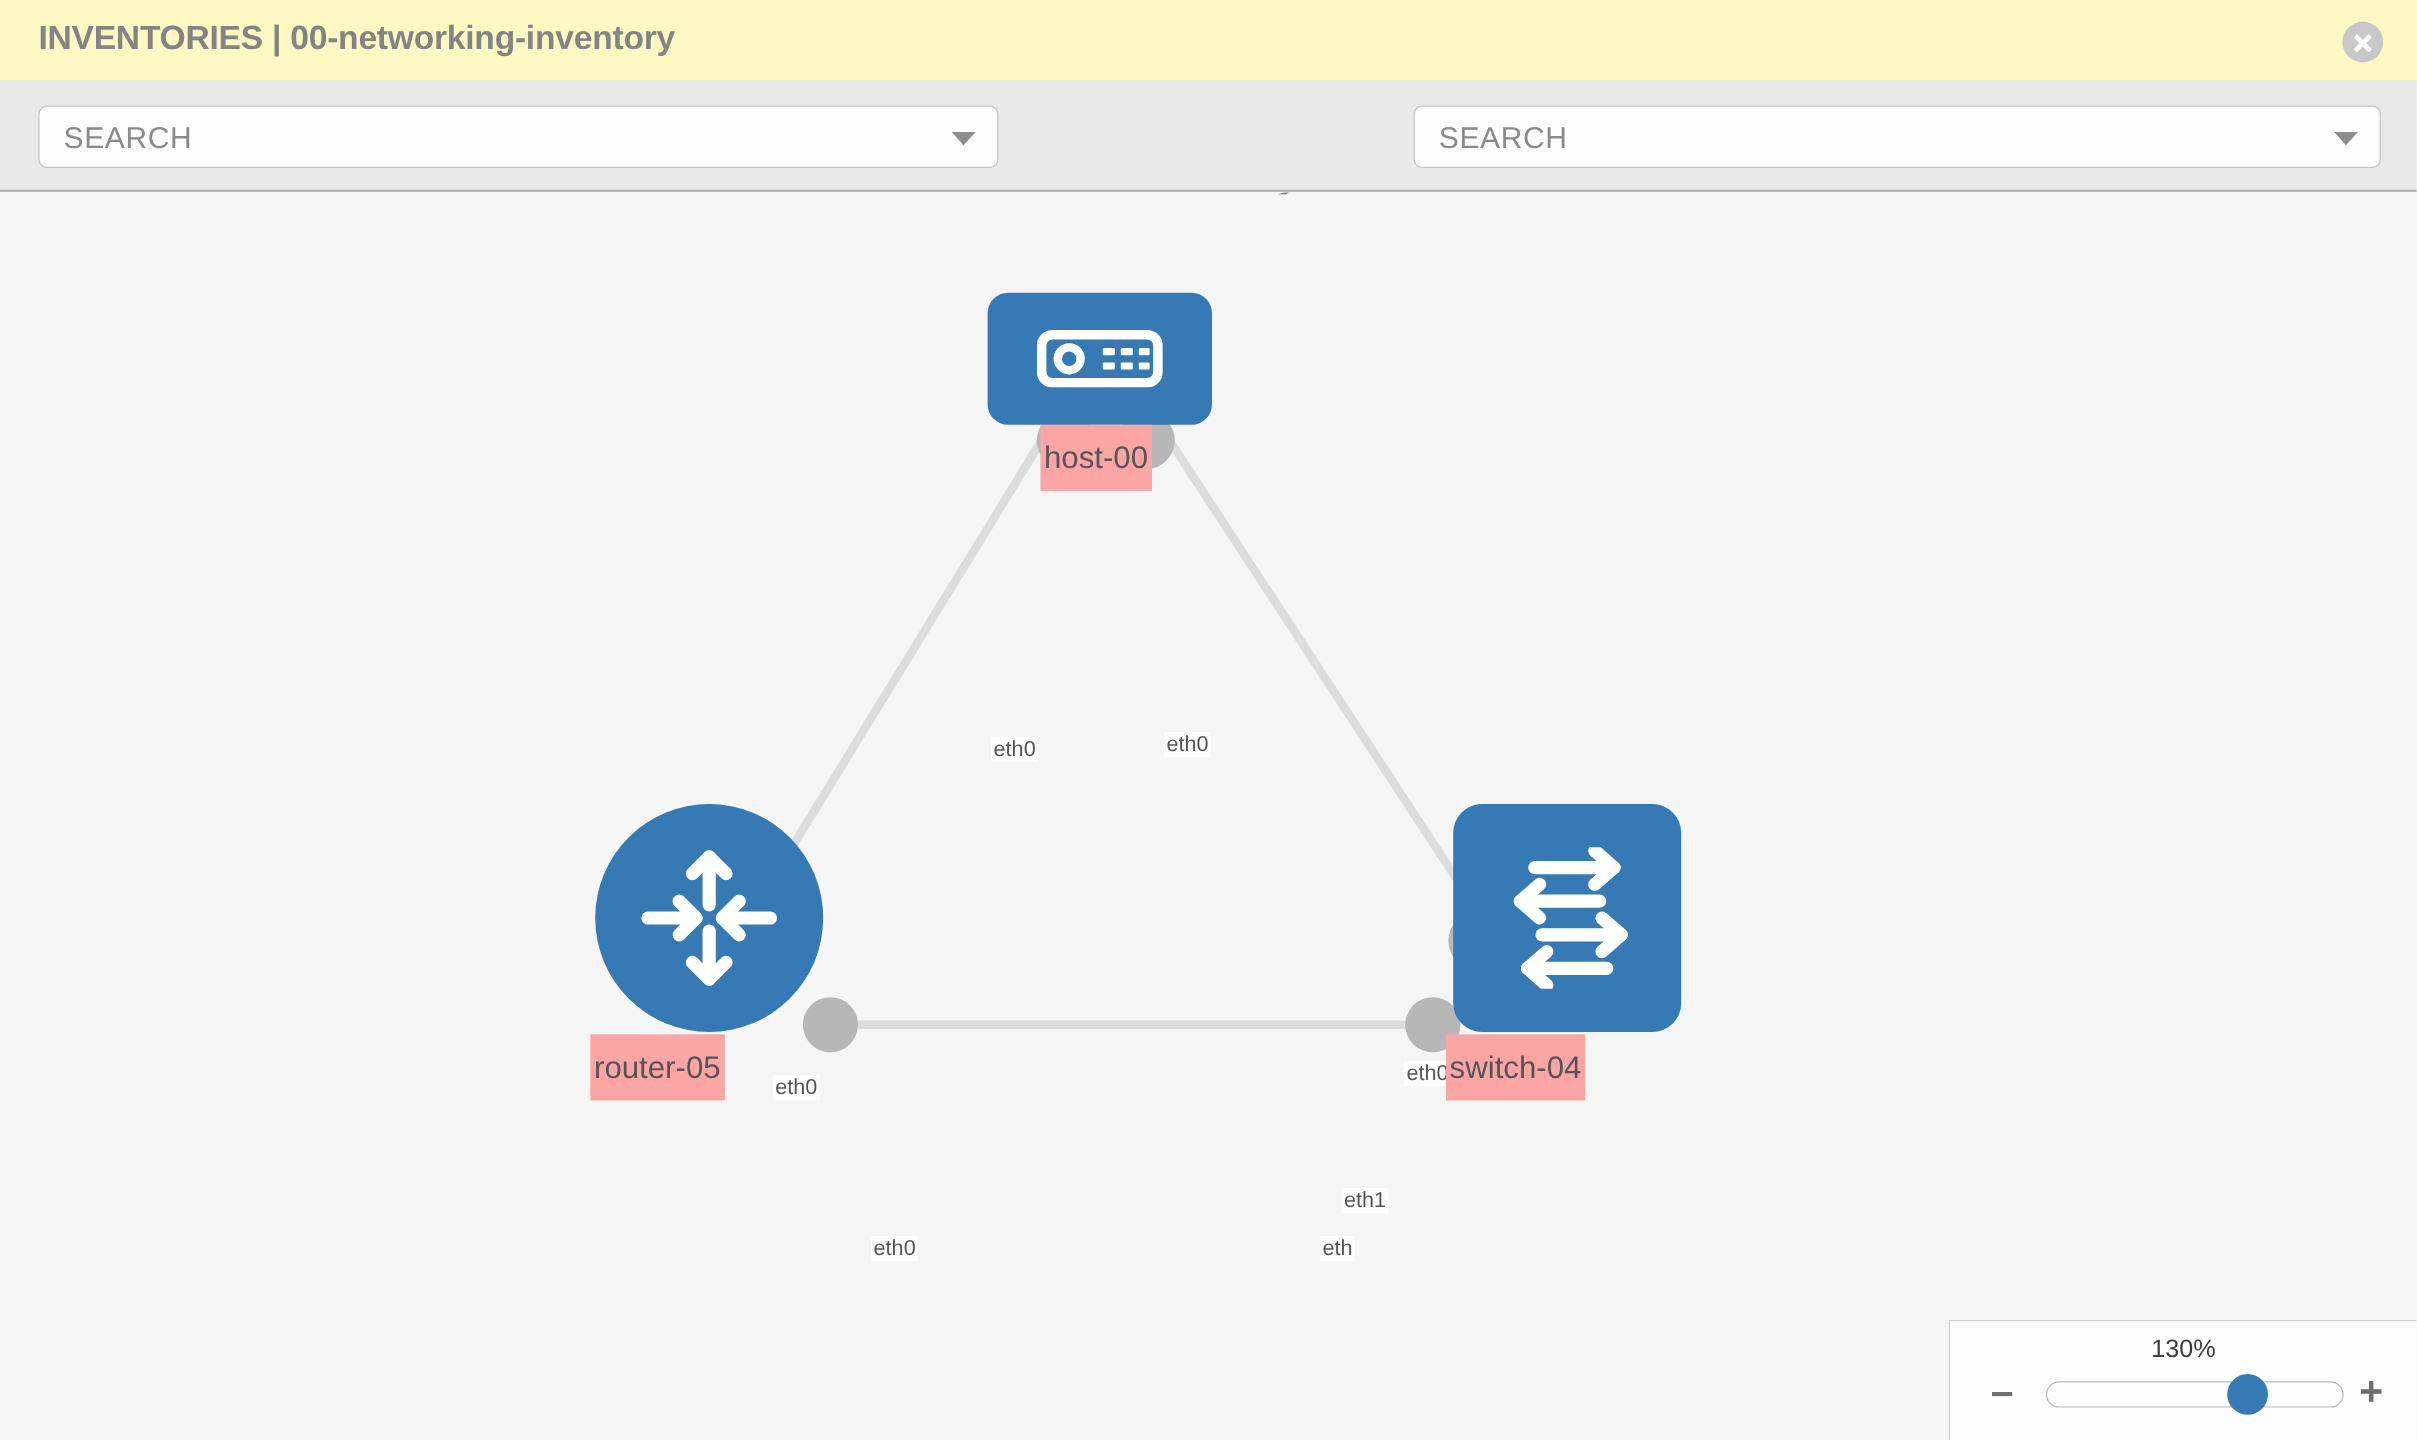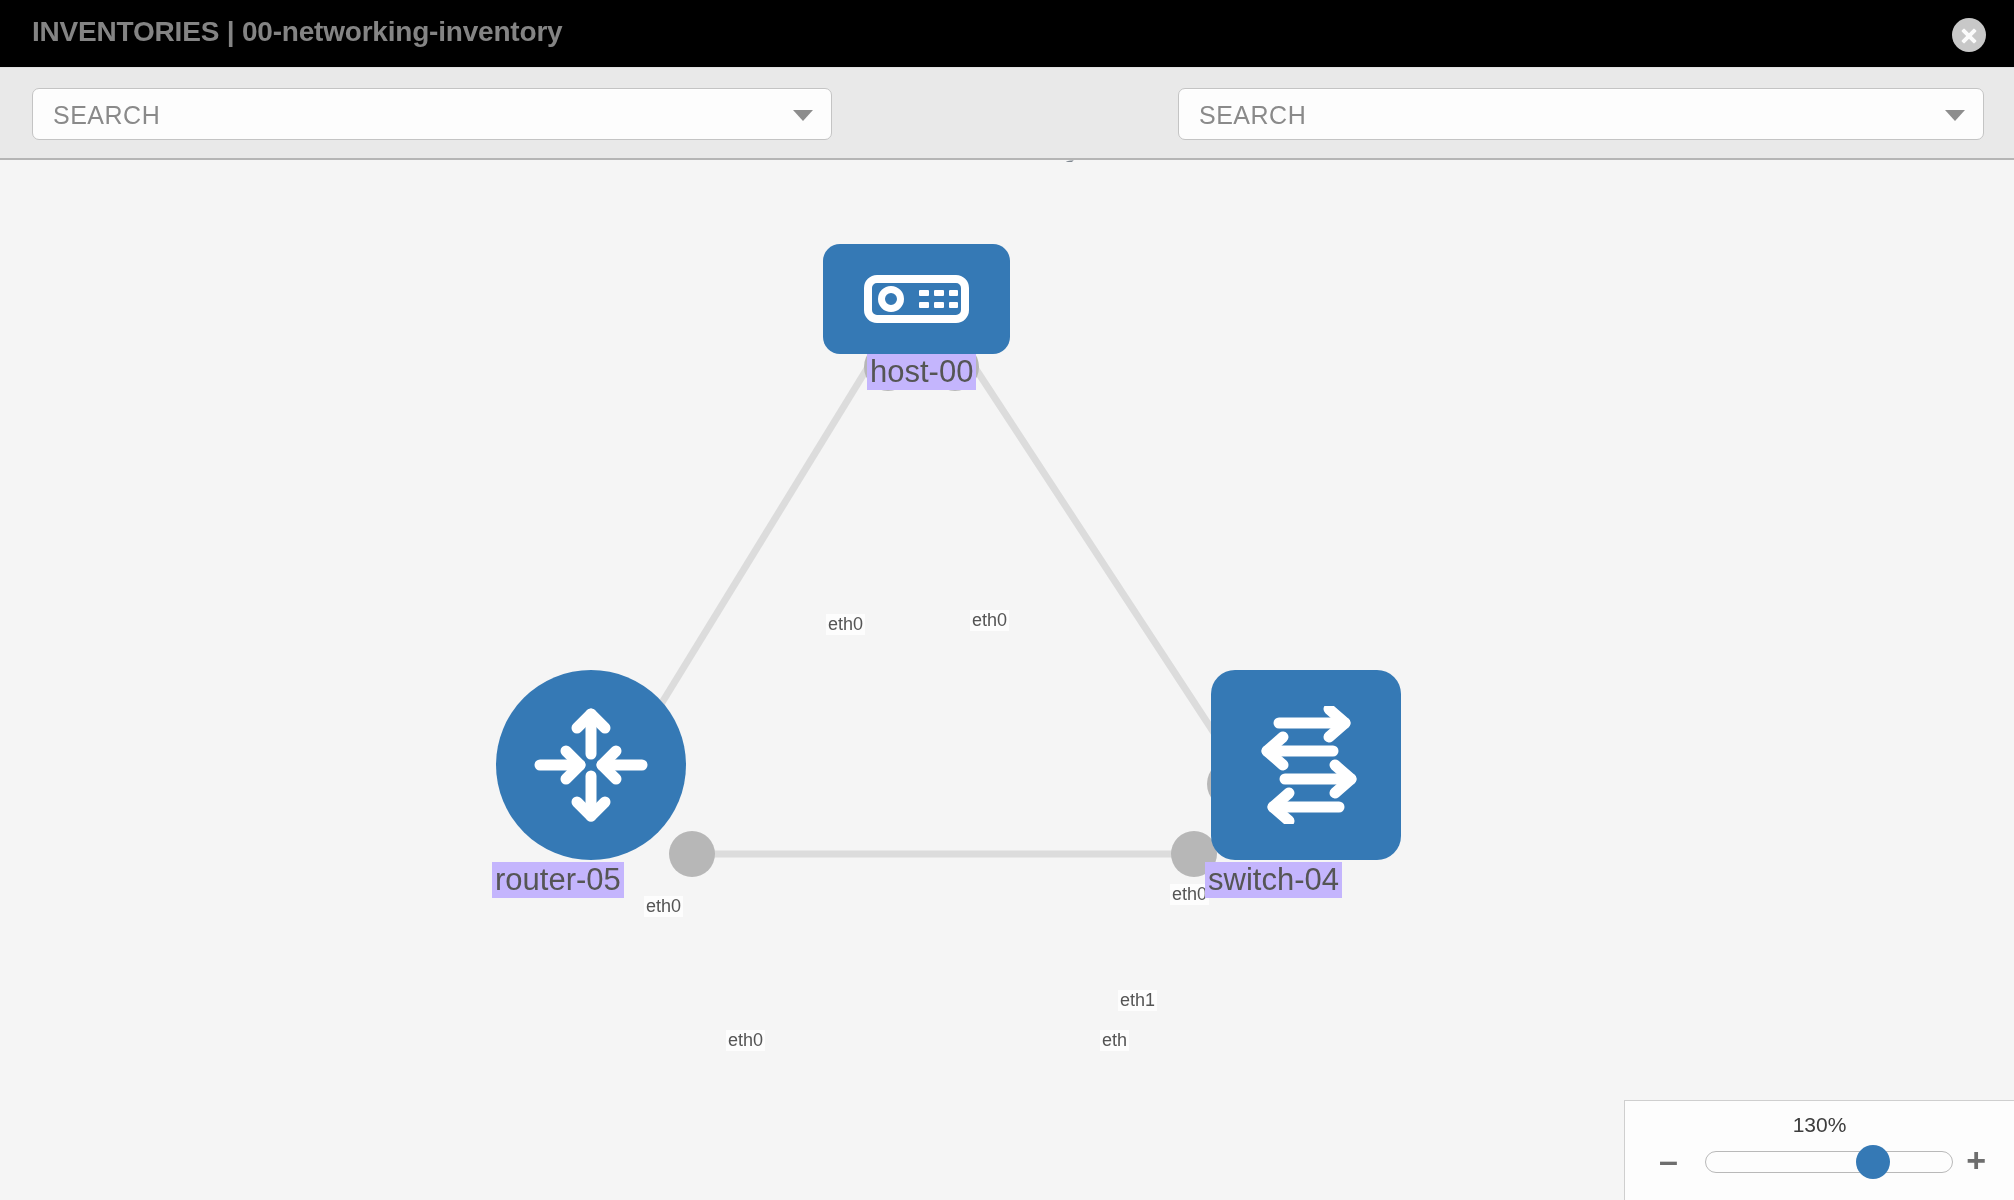--- a/index.html
+++ b/index.html
@@ -9,21 +9,21 @@
     background: #f5f5f5;
     font-family: "Liberation Sans", sans-serif;
     overflow: hidden;
   }
   #app { position: relative; width: 2014px; height: 1200px; }
 
   
   .header {
     position: absolute; left: 0; top: 0;
     width: 2014px; height: 68px;
-    background: #000000;
+    background: #fef9c3;
     border-bottom: 1px solid #e0e0e0;
   }
   .page-title {
     position: absolute; left: 32px; top: 16px;
     font-size: 28px; font-weight: bold;
     color: #848484;
     letter-spacing: -0.2px;
     white-space: nowrap;
     font-stretch: condensed;
   }
@@ -94,23 +94,23 @@
 
   .node { position: absolute; }
   .node-shape {
     position: absolute;
     background: #3579b5;
     display: flex; align-items: center; justify-content: center;
     cursor: pointer;
   }
   .node-label {
     position: absolute;
-    font-size: 31px; color: #555;
-    background: #c4b5fd;
-    padding: 0 3px;
+    font-size: 26px; color: #555;
+    background: #fca5a5;
+    padding: 12px 3px;
     white-space: nowrap;
   }
 
   
   #node-host .node-shape {
     left: 0; top: 0; width: 187px; height: 110px;
     border-radius: 17px;
   }
   
   #node-router .node-shape {

